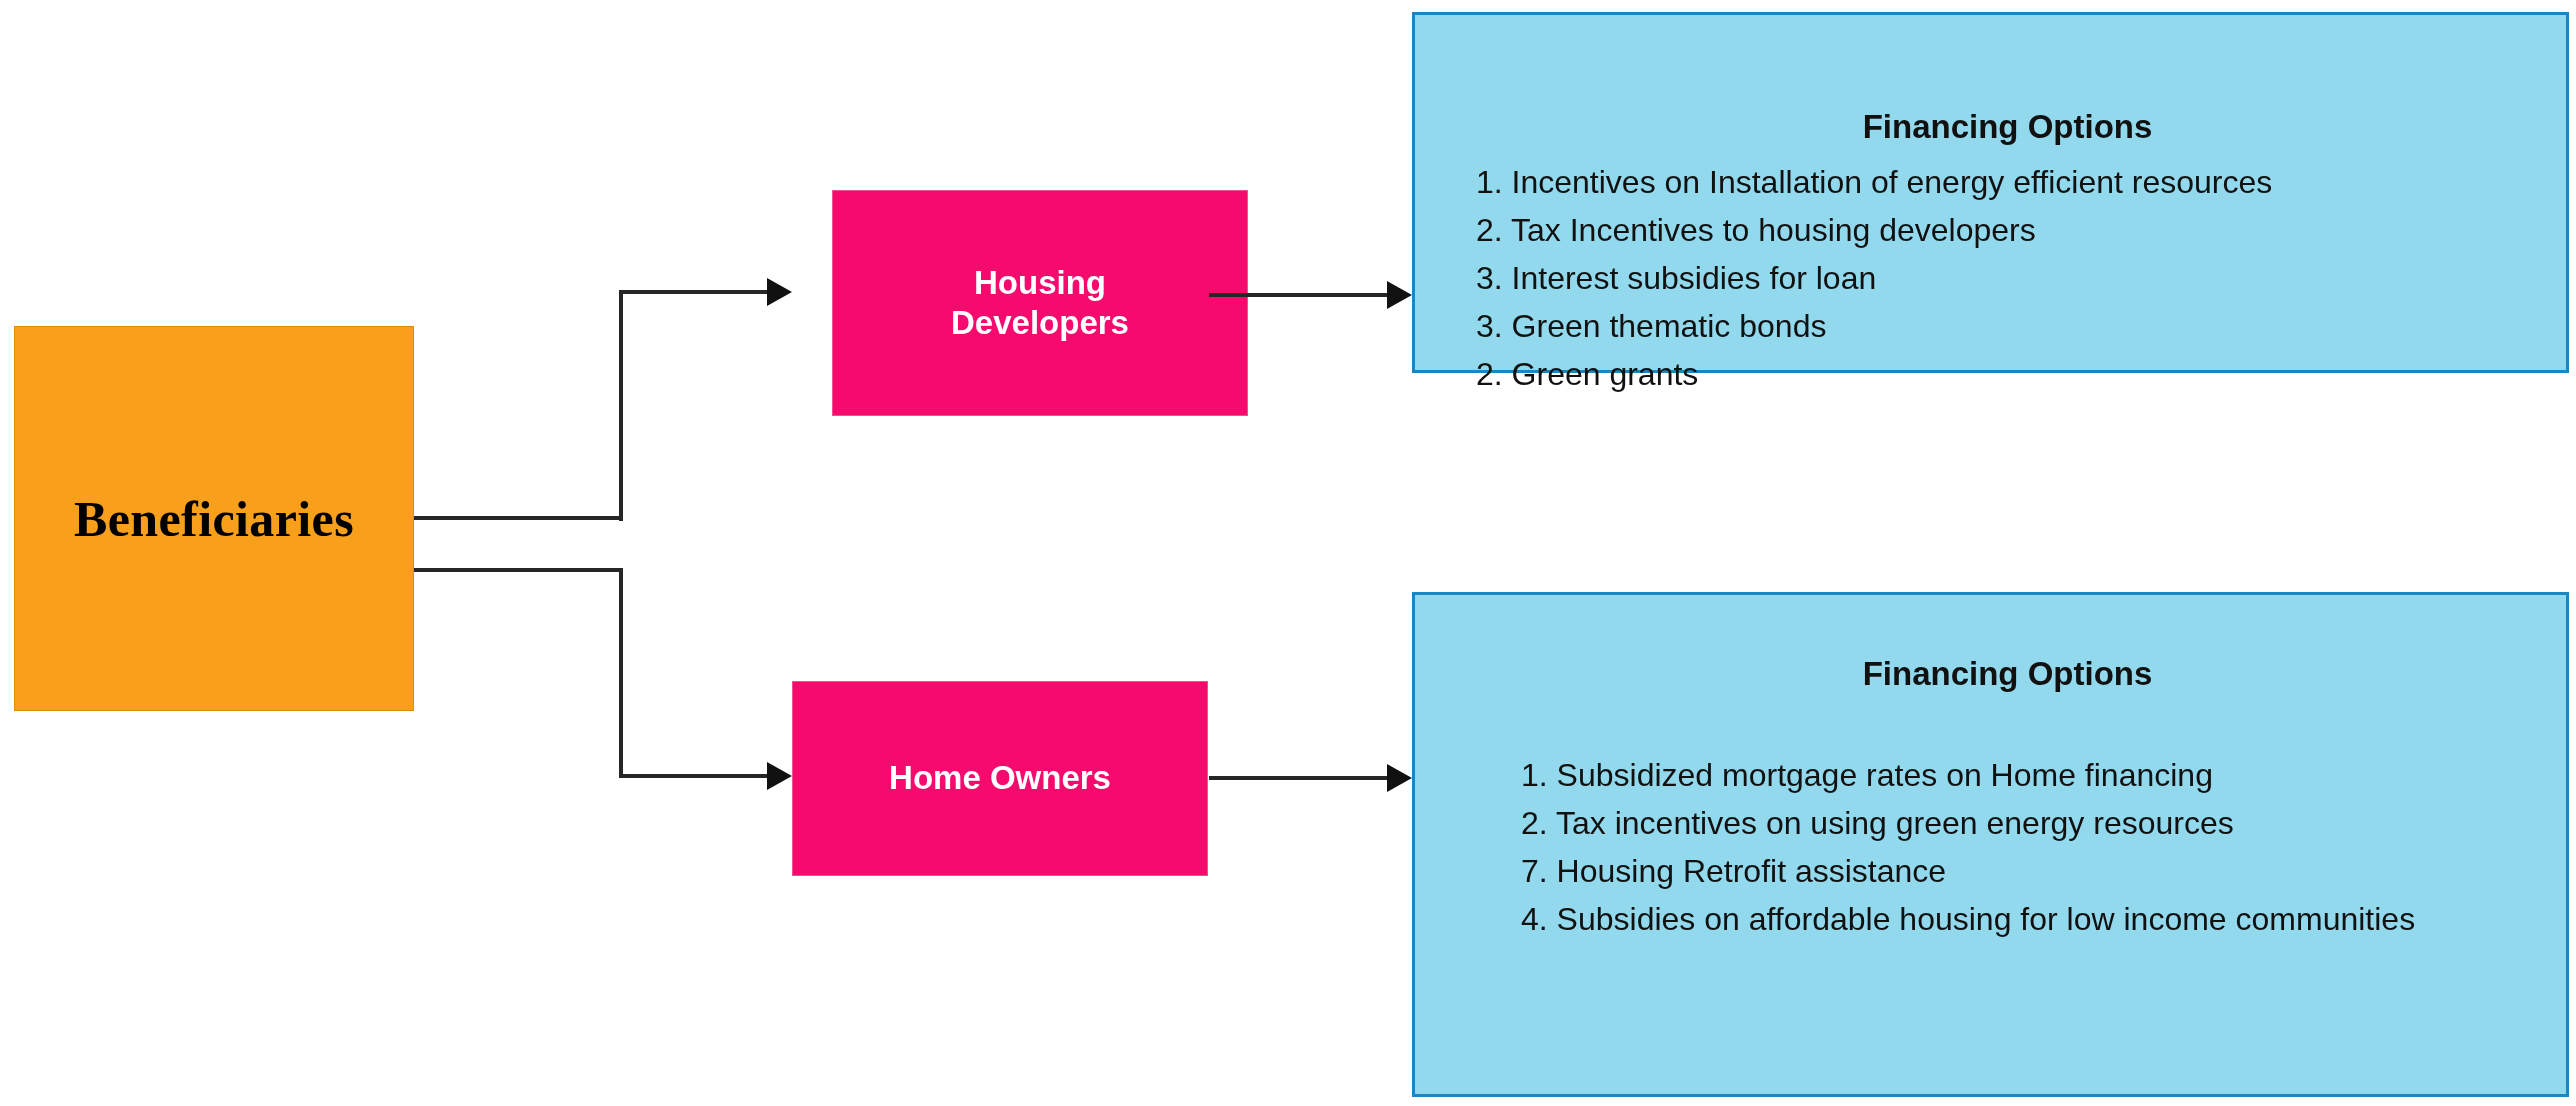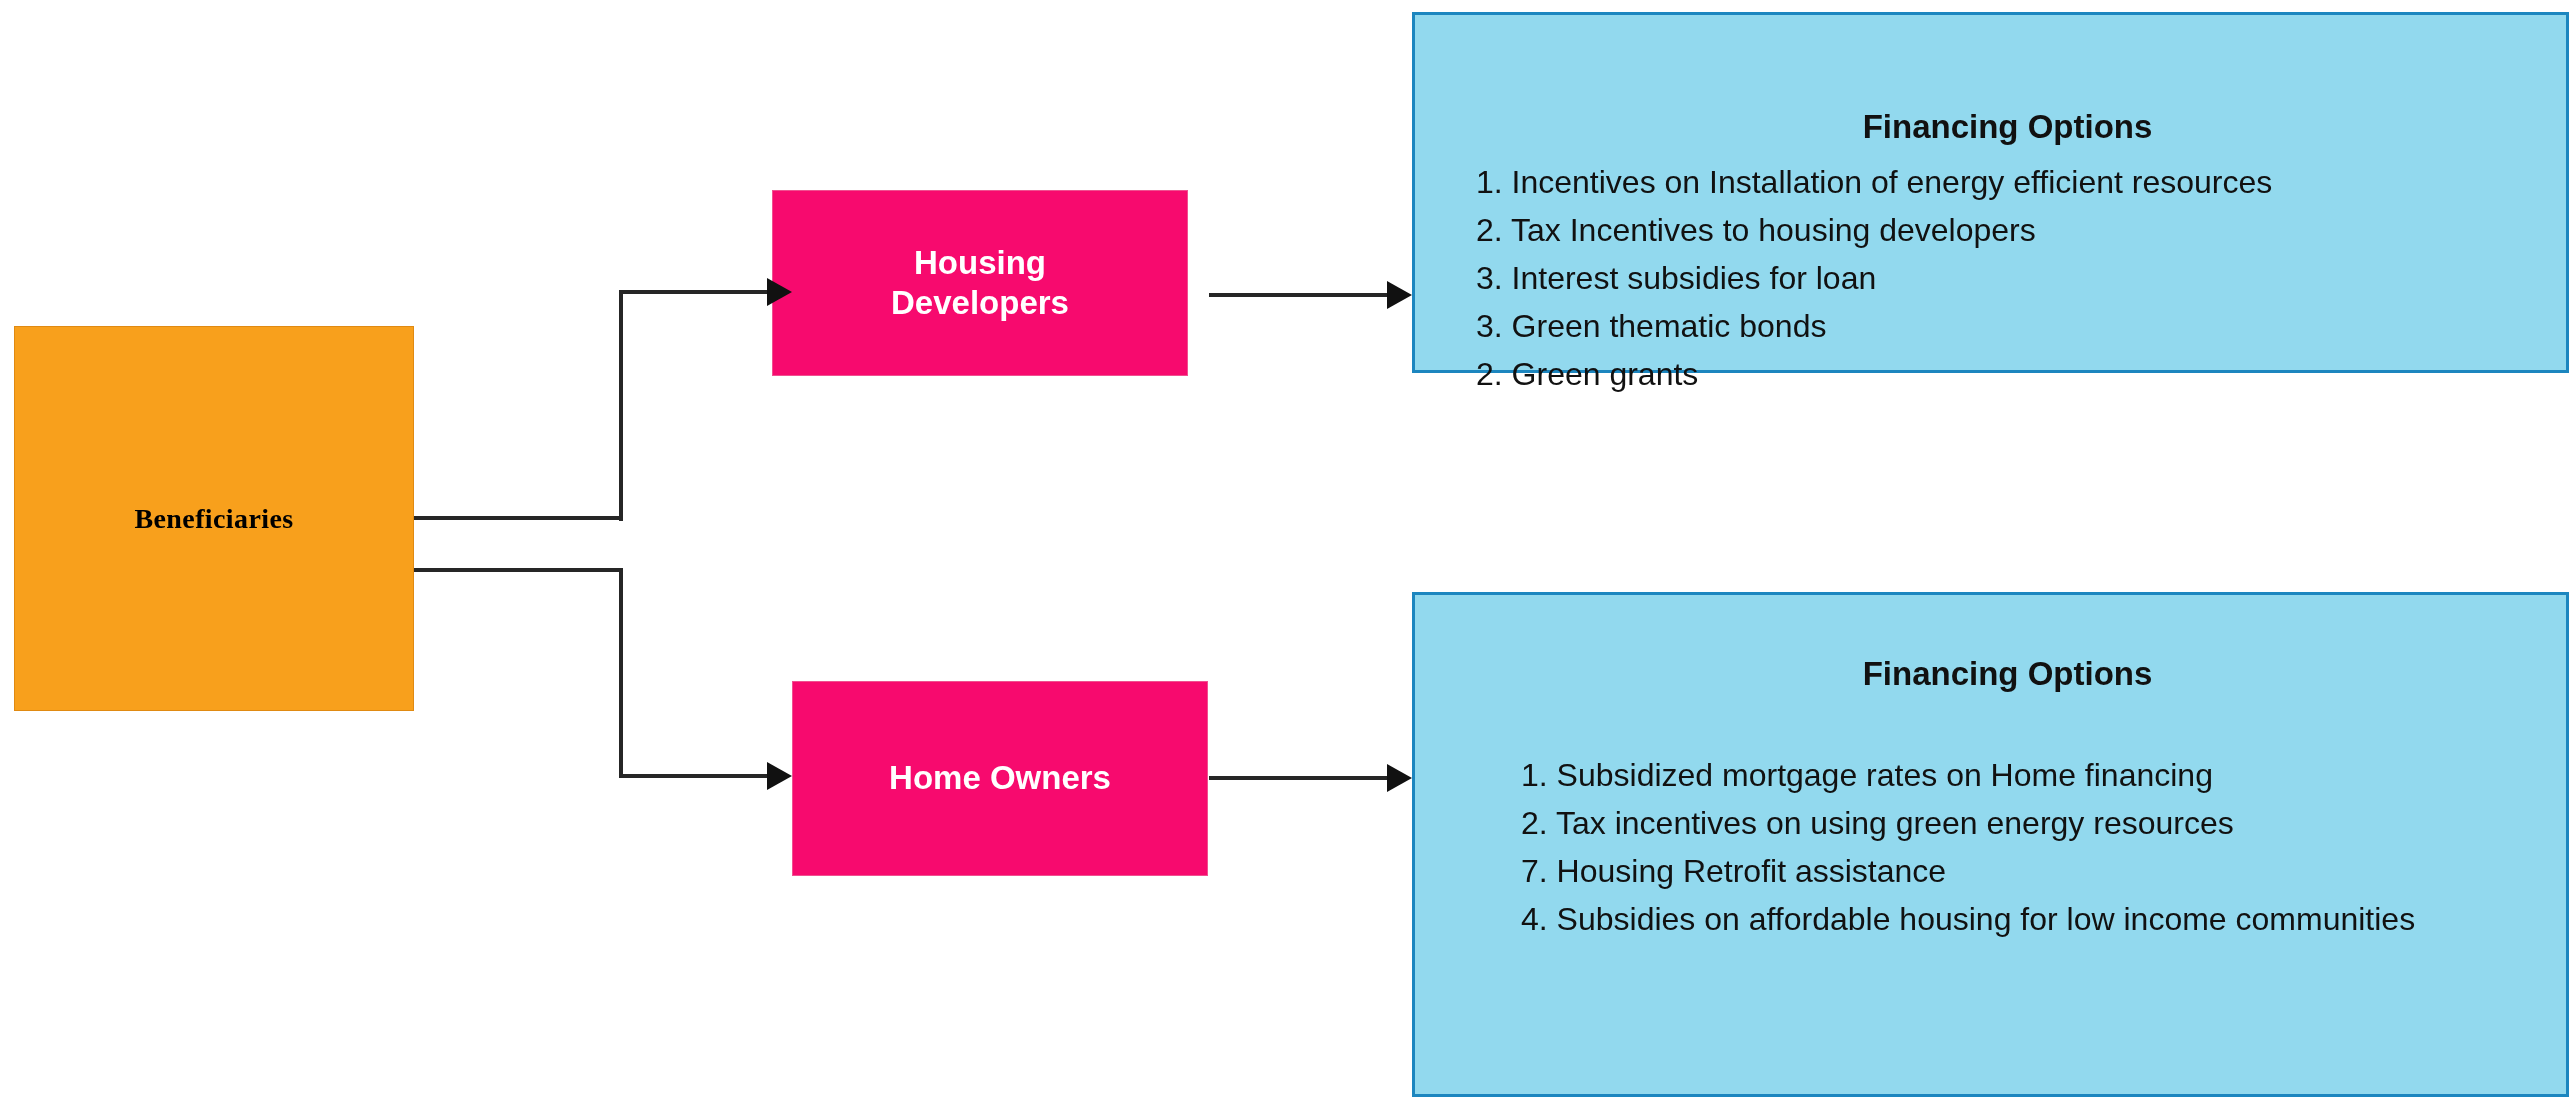--- a/index.html
+++ b/index.html
@@ -31,38 +31,38 @@
   #beneficiaries-node {
     left: 14px;
     top: 326px;
     width: 400px;
     height: 385px;
     background: #F8A01C;
     border: 1.7px solid #E08A12;
     color: #000000;
     font-family: "Liberation Serif", serif;
     font-weight: bold;
-    font-size: 28px;
+    font-size: 50px;
     letter-spacing: 0.4px;
   }
 
   .pink-node {
     background: #F70A6E;
     border: 1.7px solid #F05090;
     color: #ffffff;
     font-weight: bold;
     font-size: 33px;
     line-height: 1.22;
   }
 
   #housing-developers-node {
-    left: 772px;
+    left: 832px;
     top: 190px;
     width: 416px;
-    height: 186px;
+    height: 226px;
   }
 
   #home-owners-node {
     left: 792px;
     top: 681px;
     width: 416px;
     height: 195px;
   }
 
   .blue-panel {

